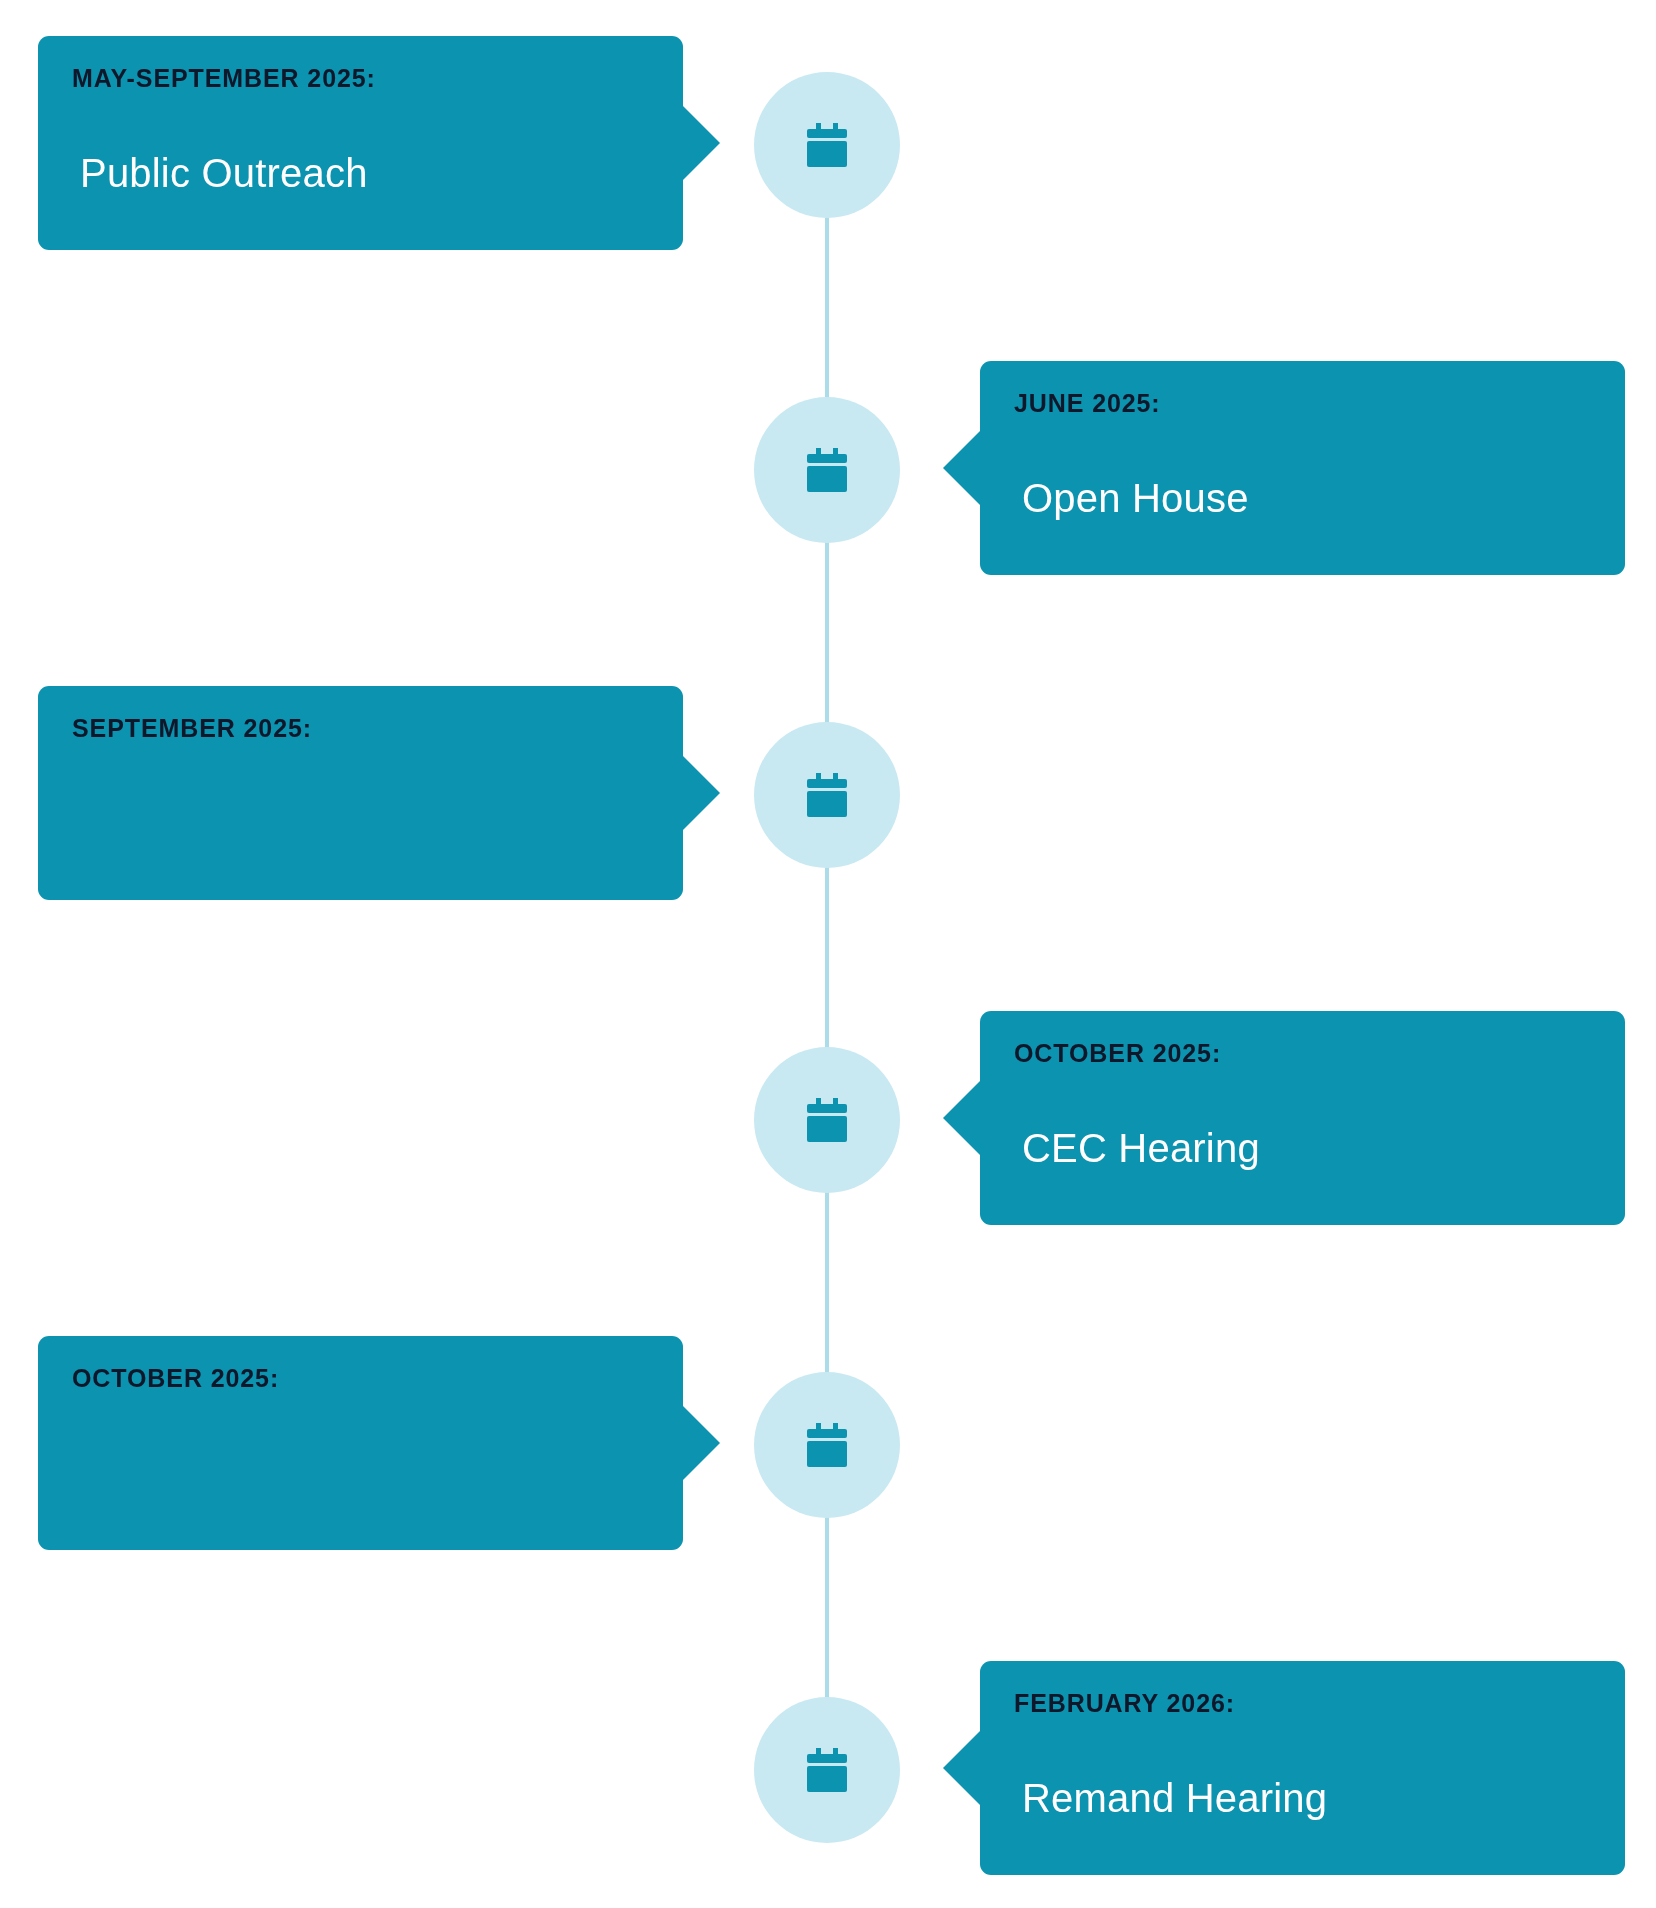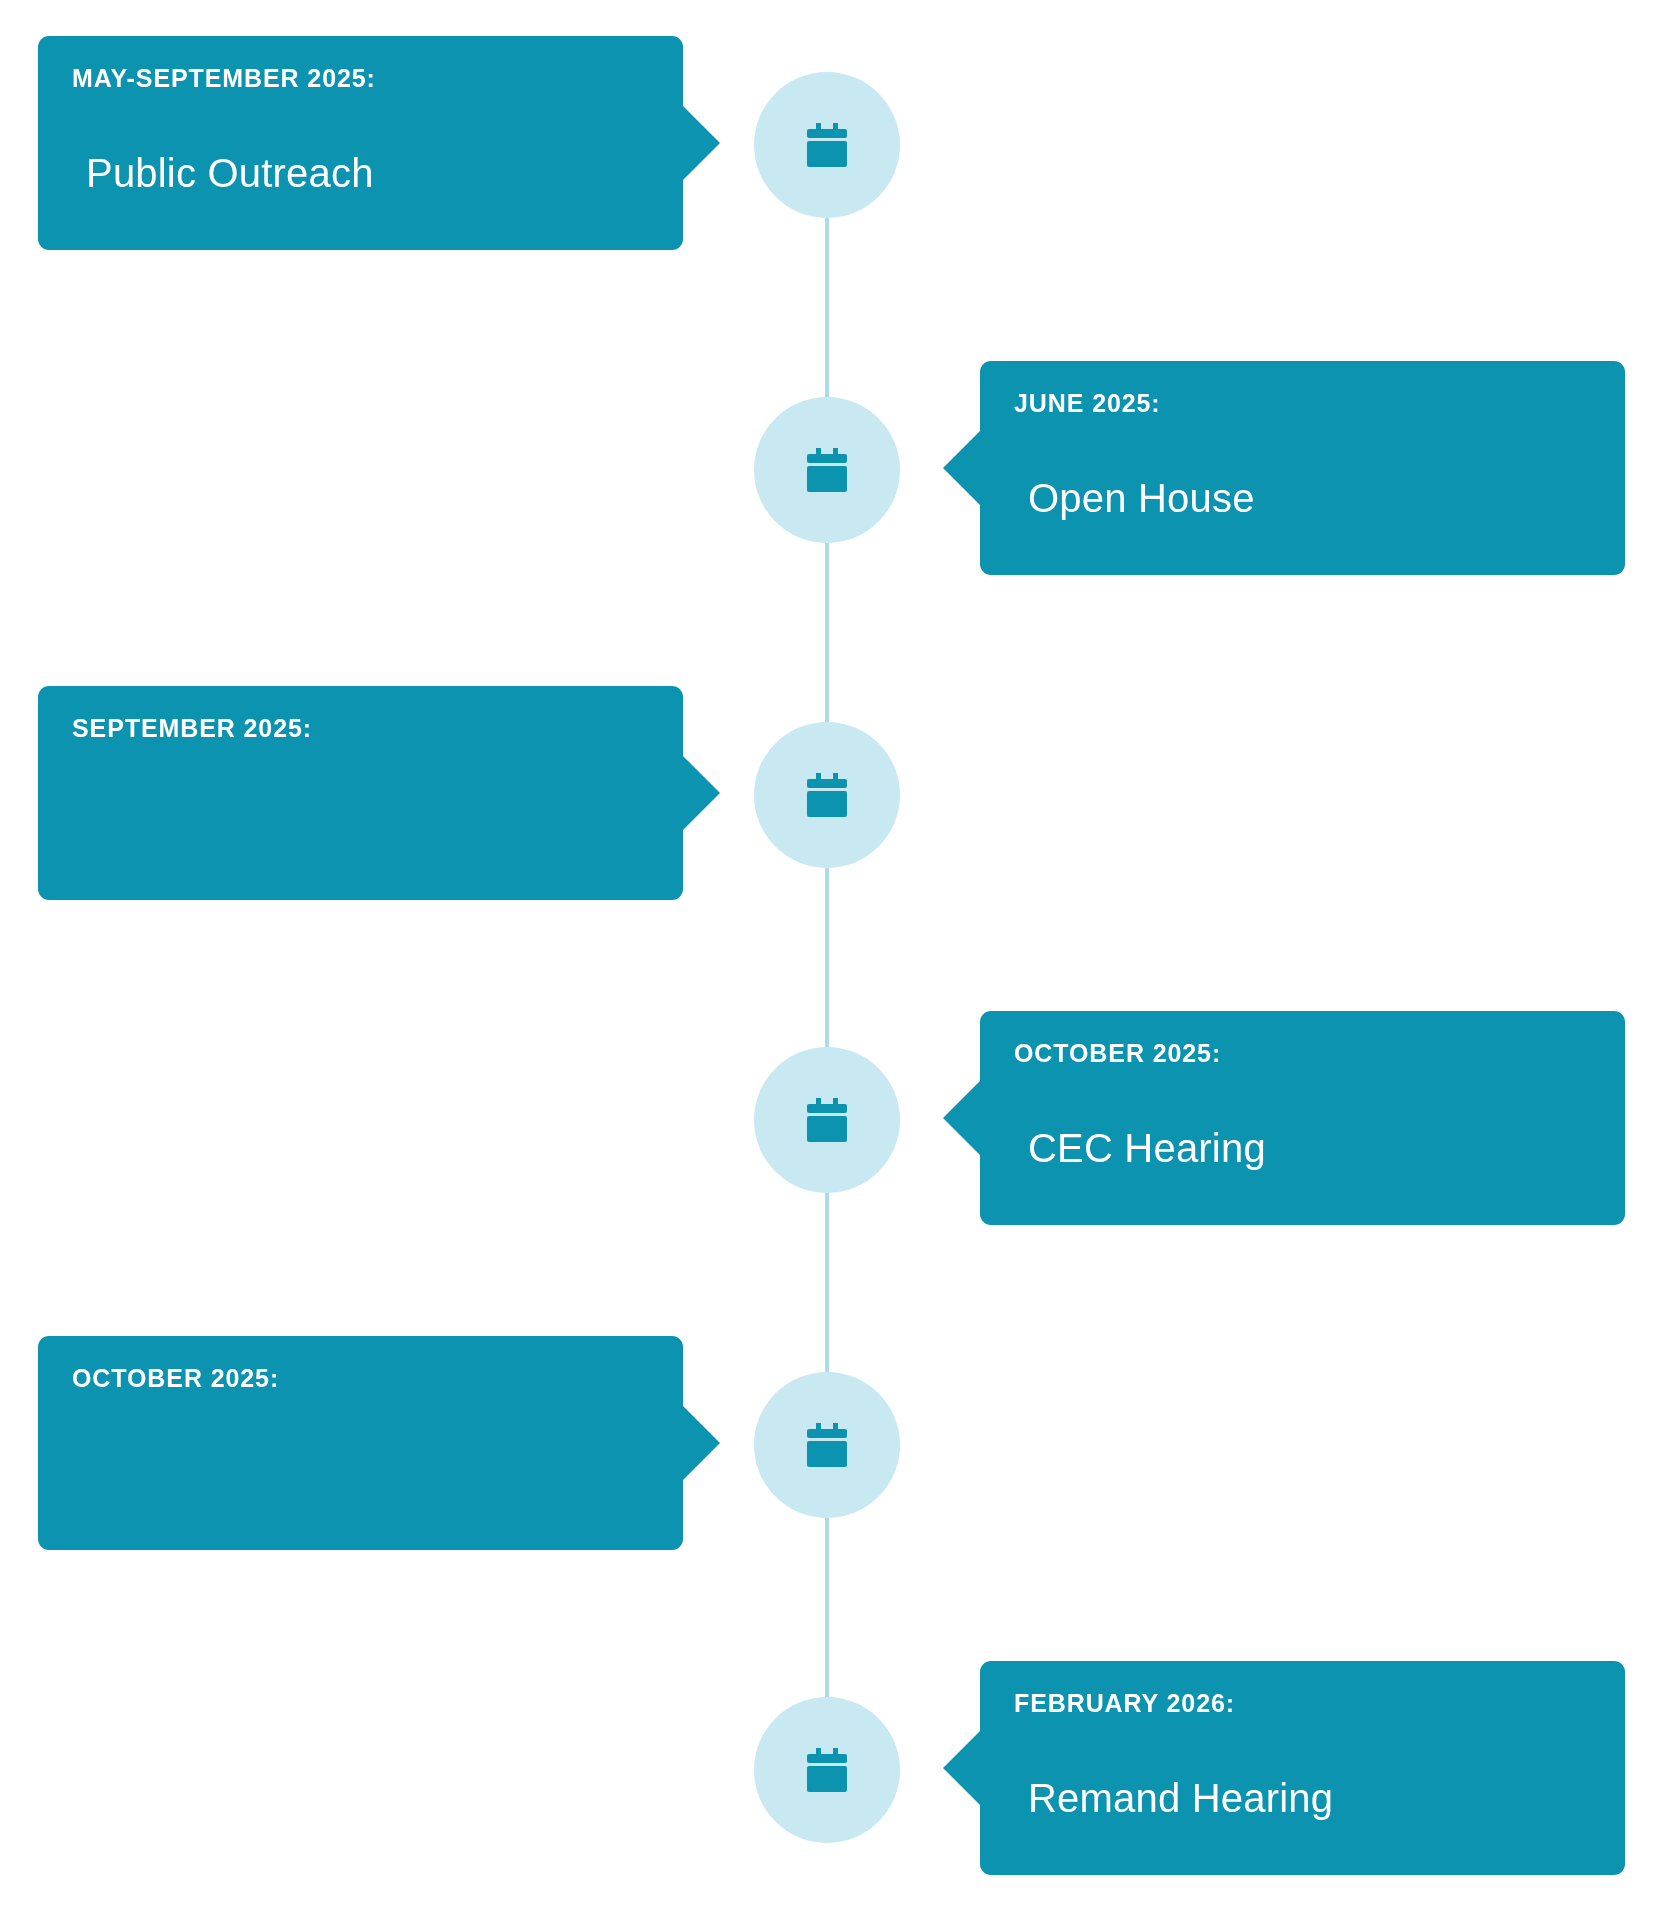--- a/index.html
+++ b/index.html
@@ -104,30 +104,30 @@
     height: 0;
     border-top: 38px solid transparent;
     border-bottom: 38px solid transparent;
     border-right: 38px solid #0b93b0;
   }
 
   .card-date {
     position: absolute;
     left: 34px;
     top: 28px;
-    color: #ffffff;
+    color: #0f172a;
     font-size: 25px;
     font-weight: 700;
     letter-spacing: 0.9px;
     white-space: nowrap;
   }
 
   .card-title {
     position: absolute;
-    left: 48px;
+    left: 42px;
     top: 115px;
     color: #ffffff;
     font-size: 40px;
     font-weight: 300;
     letter-spacing: 0.2px;
     white-space: nowrap;
   }
 </style>
 </head>
 <body>

